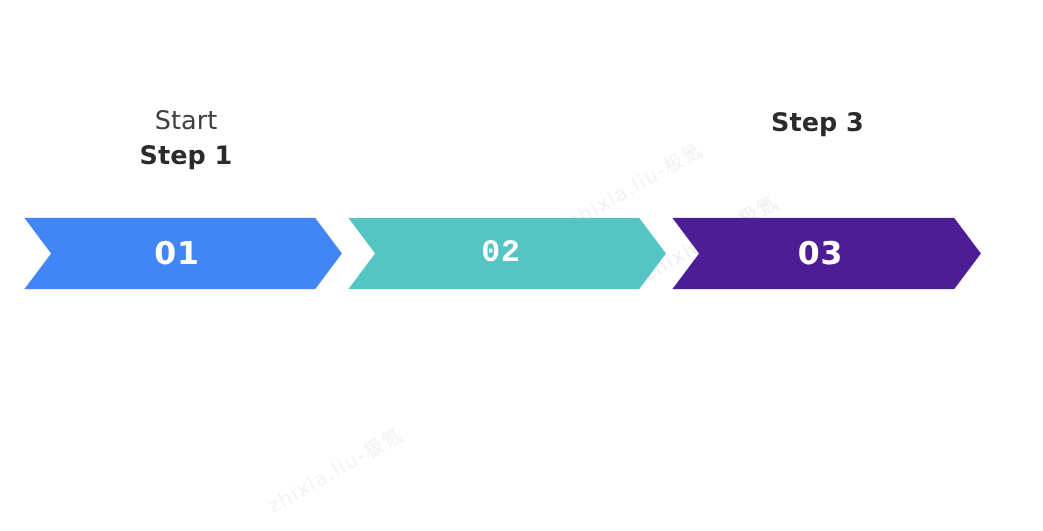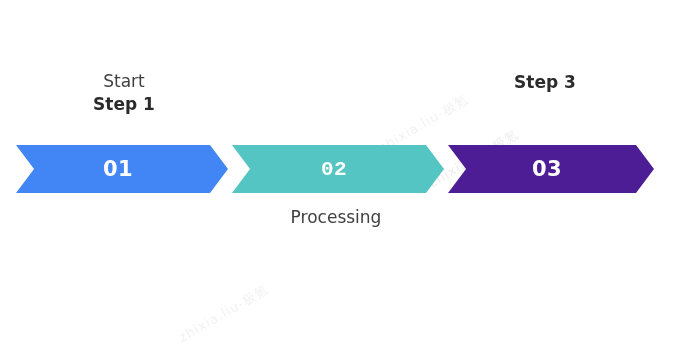--- a/index.html
+++ b/index.html
@@ -126,21 +126,20 @@
   <div class="label-block label-top" id="label-1">
     <div class="label-sub">Start</div>
     <div class="label-main">Step 1</div>
   </div>
 
   <div class="label-block label-top" id="label-3">
     <div class="label-main">Step 3</div>
   </div>
 
   <div class="label-block label-bottom" id="label-2">
-    <div class="label-sub">Processing</div>
   </div>
 
   <div id="chevron-strip">
     <div class="chevron chev-1">
       <span class="chev-num">01</span>
     </div>
     <div class="chevron chev-2">
       <span class="chev-num">02</span>
     </div>
     <div class="chevron chev-3">

